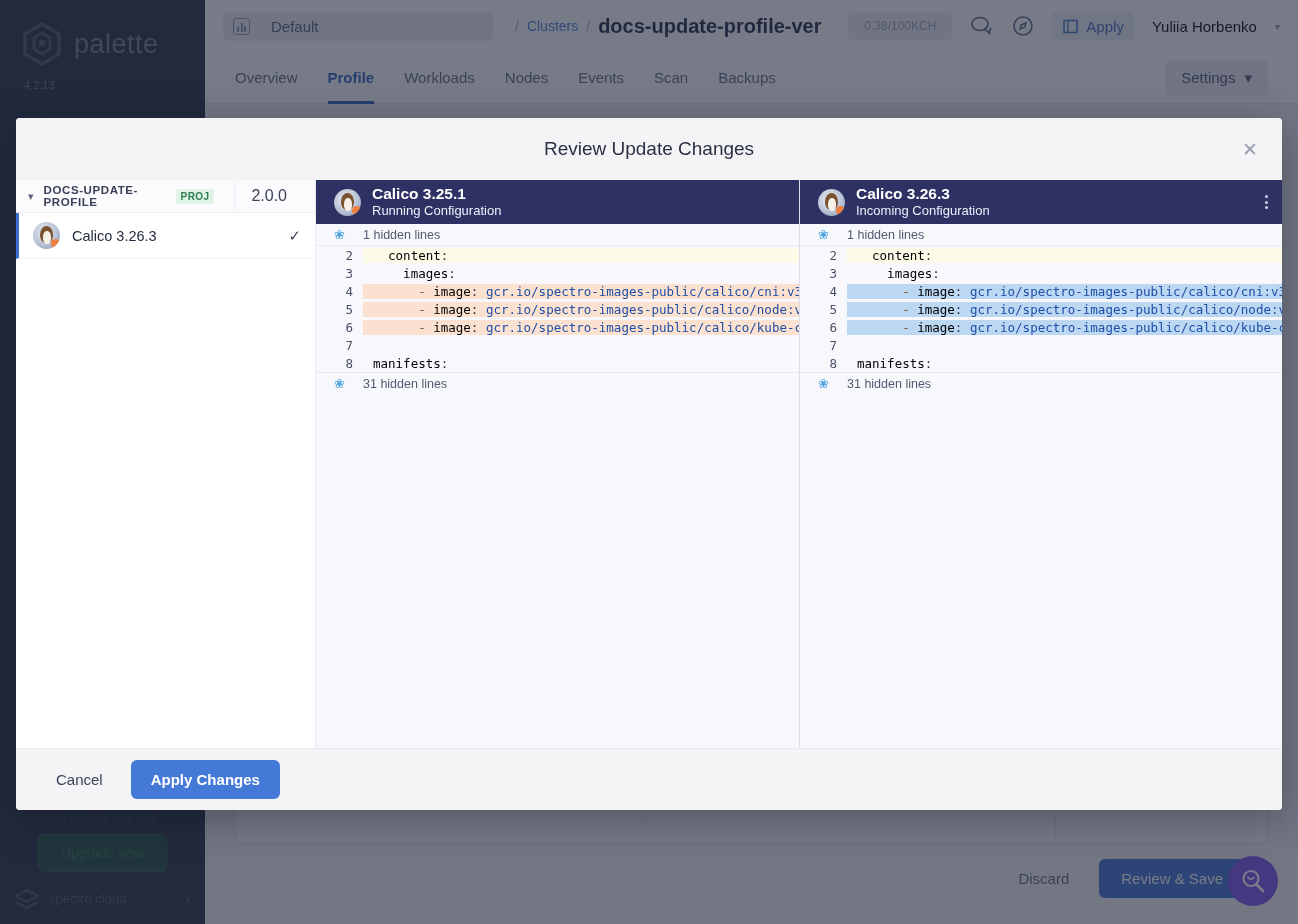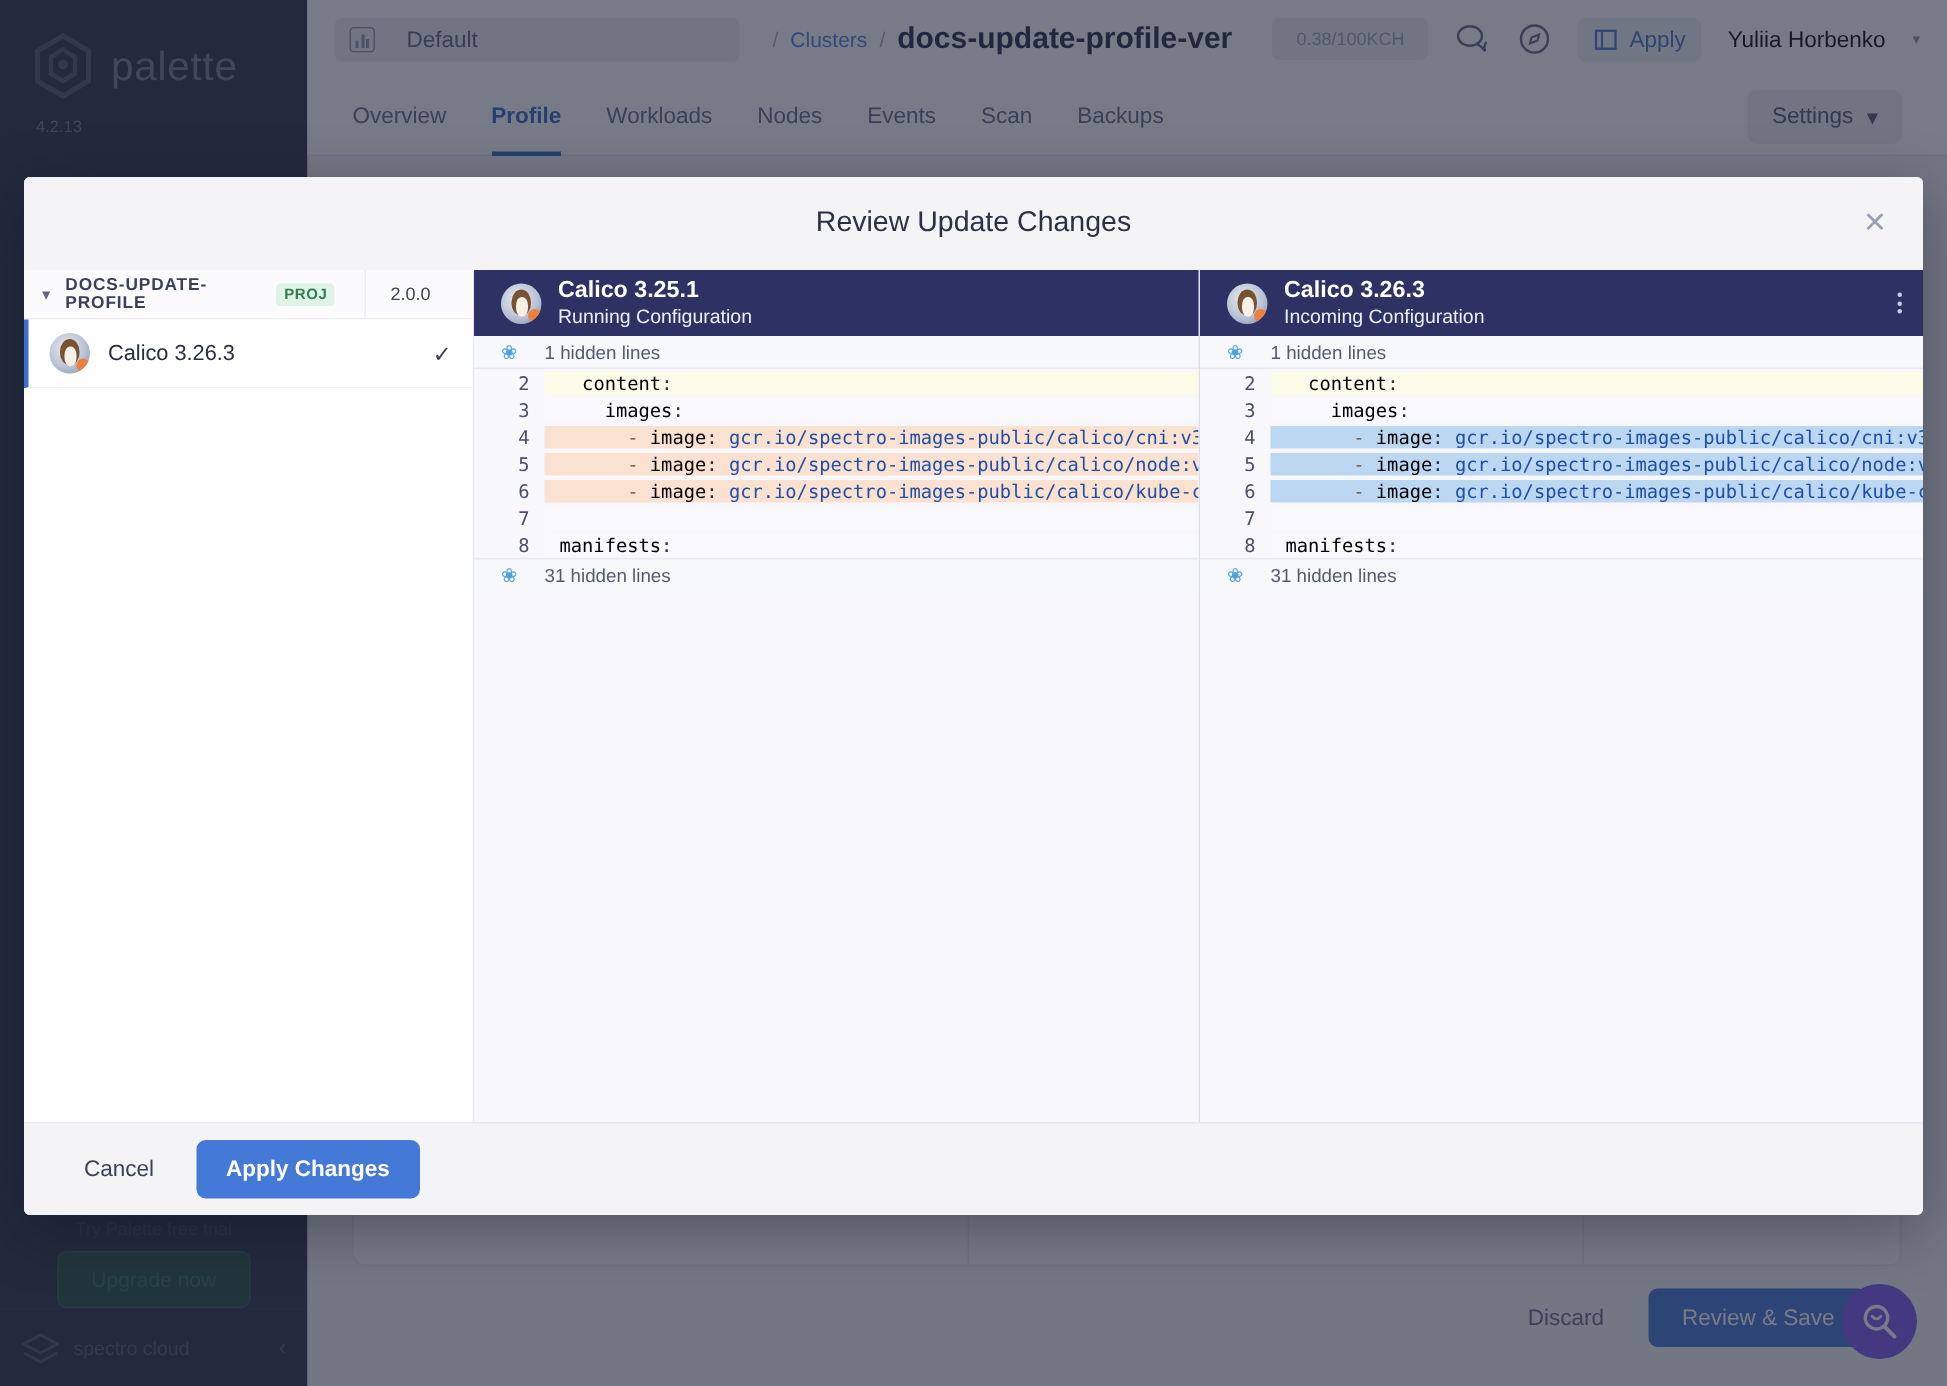--- a/index.html
+++ b/index.html
@@ -168,21 +168,21 @@
   }
   .grp-caret { color: #5f6780; font-size: 11px; }
   .grp-name { font-size: 11.5px; color: #394057; letter-spacing: .6px; font-weight: 600; }
   .grp-badge {
     background: #dff3e6; color: #2f7d52; font-size: 10px; font-weight: 700;
     border-radius: 3px; padding: 2px 5px; letter-spacing: .4px;
   }
   .grp-ver {
     margin-left: 10px; border-left: 1px solid #eceef3; height: 33px;
     display: flex; align-items: center; padding: 0 16px;
-    font-size: 12px; color: #3b4258;
+    font-size: 16px; color: #3b4258;
   }
   .pack-item {
     height: 46px; display: flex; align-items: center; gap: 12px;
     padding: 0 14px; border-left: 3px solid #3d6fd1; background: #ffffff;
     border-bottom: 1px solid #f0f1f5;
   }
   .pack-avatar {
     width: 27px; height: 27px; border-radius: 50%;
     background: radial-gradient(circle at 42% 38%, #e9ecf3 0%, #b9c3d6 55%, #7f8ca6 100%);
     position: relative; overflow: hidden; flex: 0 0 27px;

